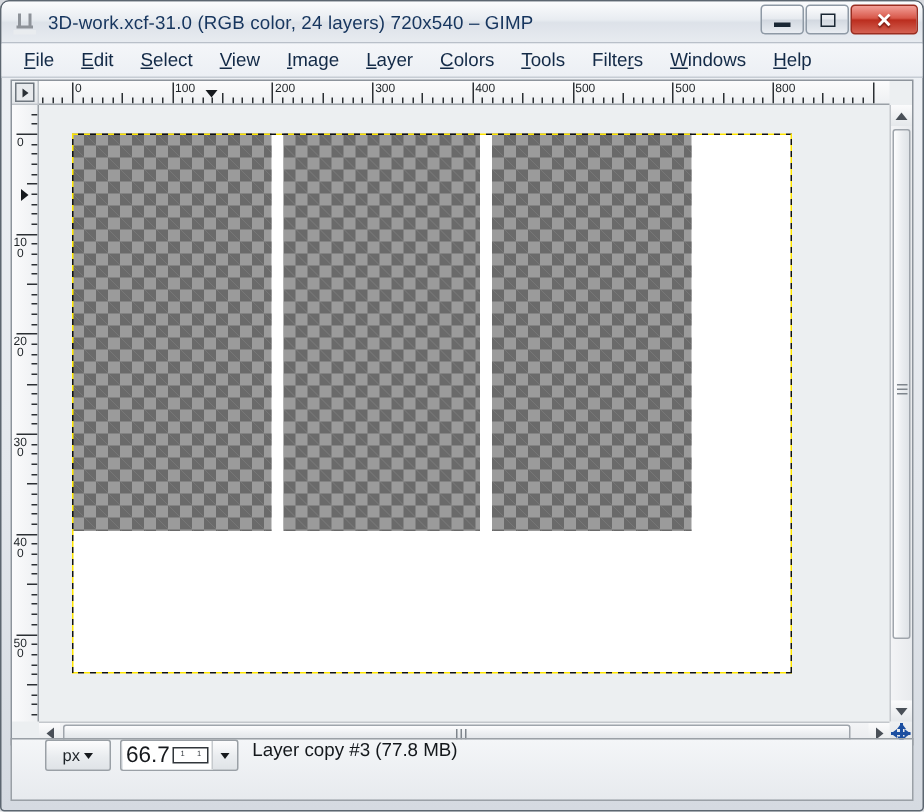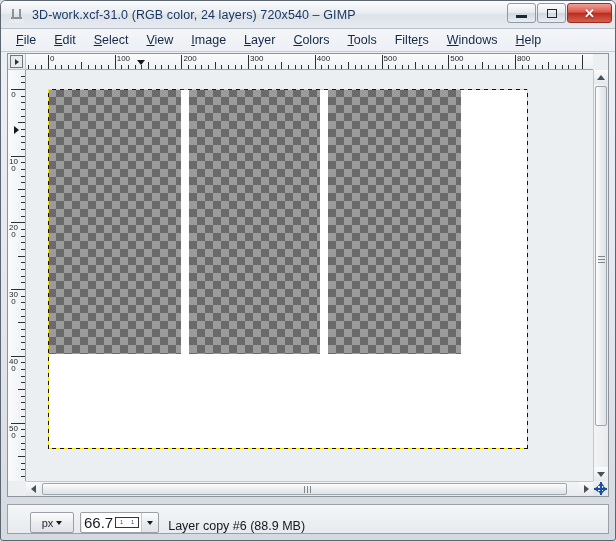--- a/index.html
+++ b/index.html
@@ -176,24 +176,24 @@
   .nav-icon .na{position:absolute;background:#1c4fa1;}
   .nav-icon .nh{left:0;top:5.5px;width:13px;height:2px;}
   .nav-icon .nv{left:5.5px;top:0;width:2px;height:13px;}
   .nav-icon .ar{position:absolute;width:0;height:0;}
   .nav-icon .a-up{left:3.5px;top:0;border-bottom:4px solid #1c4fa1;border-left:3px solid transparent;border-right:3px solid transparent;}
   .nav-icon .a-dn{left:3.5px;bottom:0;border-top:4px solid #1c4fa1;border-left:3px solid transparent;border-right:3px solid transparent;}
   .nav-icon .a-lf{top:3.5px;left:0;border-right:4px solid #1c4fa1;border-top:3px solid transparent;border-bottom:3px solid transparent;}
   .nav-icon .a-rt{top:3.5px;right:0;border-left:4px solid #1c4fa1;border-top:3px solid transparent;border-bottom:3px solid transparent;}
   
   #statusbar{
-    position:absolute;left:6px;right:6px;bottom:6px;height:30px;
+    position:absolute;left:6px;right:6px;bottom:6px;height:42px;
     border:1px solid #9aa0a6;box-sizing:border-box;
     background:linear-gradient(to bottom,#f4f6f8,#e7eaee);
-    display:flex;align-items:flex-end;padding-left:6px;
+    display:flex;align-items:flex-start;padding-left:6px;
   }
   .combo{
     height:21px;box-sizing:border-box;
     border:1px solid #9aa0a6;border-radius:2px;
     background:linear-gradient(to bottom,#fcfcfd,#e9ecef 55%,#dfe3e7 100%);
     display:flex;align-items:center;
   }
   #unit-combo{width:44px;justify-content:center;gap:3px;margin-left:16px;}
   #unit-label{font-size:11px;color:#1d2328;}
   .caret{width:0;height:0;border-top:4px solid #16191d;border-left:3.5px solid transparent;border-right:3.5px solid transparent;}
@@ -485,16 +485,16 @@
         <span id="zoom-mini">
           <span>1</span>
           <span>1</span>
         </span>
       </div>
       <div id="zoom-drop">
         <span class="caret"></span>
       </div>
     </div>
 
-    <div id="status-text">Layer copy #6 (88.9 MB)</div>
+    <div id="status-text">Layer copy #3 (77.8 MB)</div>
   </div>
 
 </div>
 
 </body></html>

